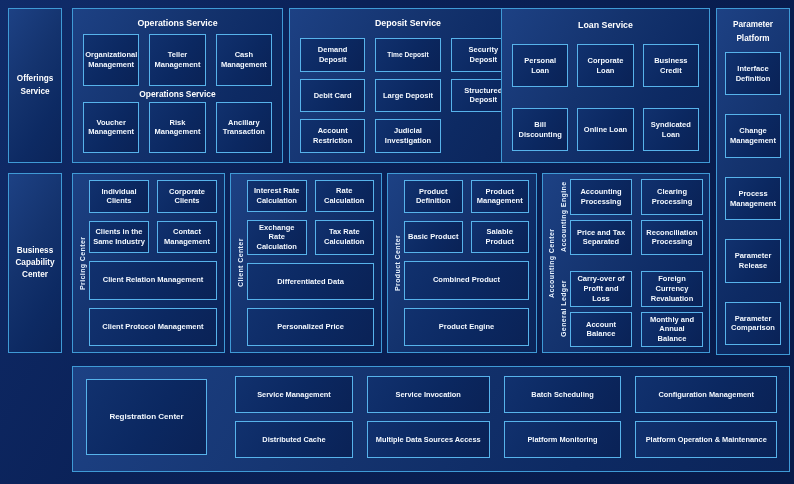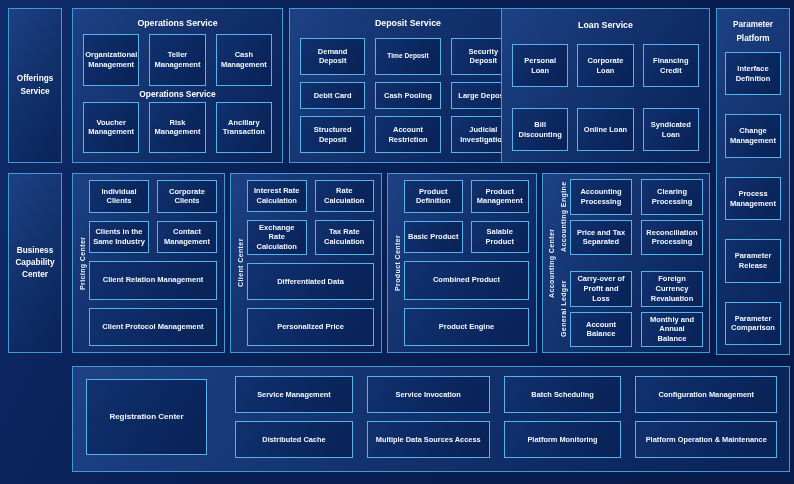--- a/index.html
+++ b/index.html
@@ -105,36 +105,35 @@
   </div>
 
   <div class="panel" style="left:289px; top:8px; width:238px; height:155px;">
     <div class="col dep-col">
       <div class="title ops-title">Deposit Service</div>
       <div class="dep-grid">
         <div class="box">Demand Deposit</div>
         <div class="box sm-text">Time Deposit</div>
         <div class="box">Security Deposit</div>
         <div class="box">Debit Card</div>
-        <div class="box">Cash Pooling</div>
         <div class="box">Large Deposit</div>
         <div class="box">Structured Deposit</div>
         <div class="box">Account Restriction</div>
         <div class="box">Judicial Investigation</div>
       </div>
     </div>
   </div>
 
   <div class="panel" style="left:501px; top:8px; width:209px; height:155px;">
     <div class="col loan-col">
       <div class="title loan-title">Loan Service</div>
       <div class="loan-grid">
         <div class="box">Personal Loan</div>
         <div class="box">Corporate Loan</div>
-        <div class="box">Financing Credit</div>
+        <div class="box">Business Credit</div>
         <div class="box">Bill Discounting</div>
         <div class="box">Online Loan</div>
         <div class="box">Syndicated Loan</div>
       </div>
     </div>
   </div>
 
   <div class="panel" style="left:716px; top:8px; width:74px; height:347px;">
     <div class="col par-col">
       <div class="title par-title">Parameter Platform</div>

